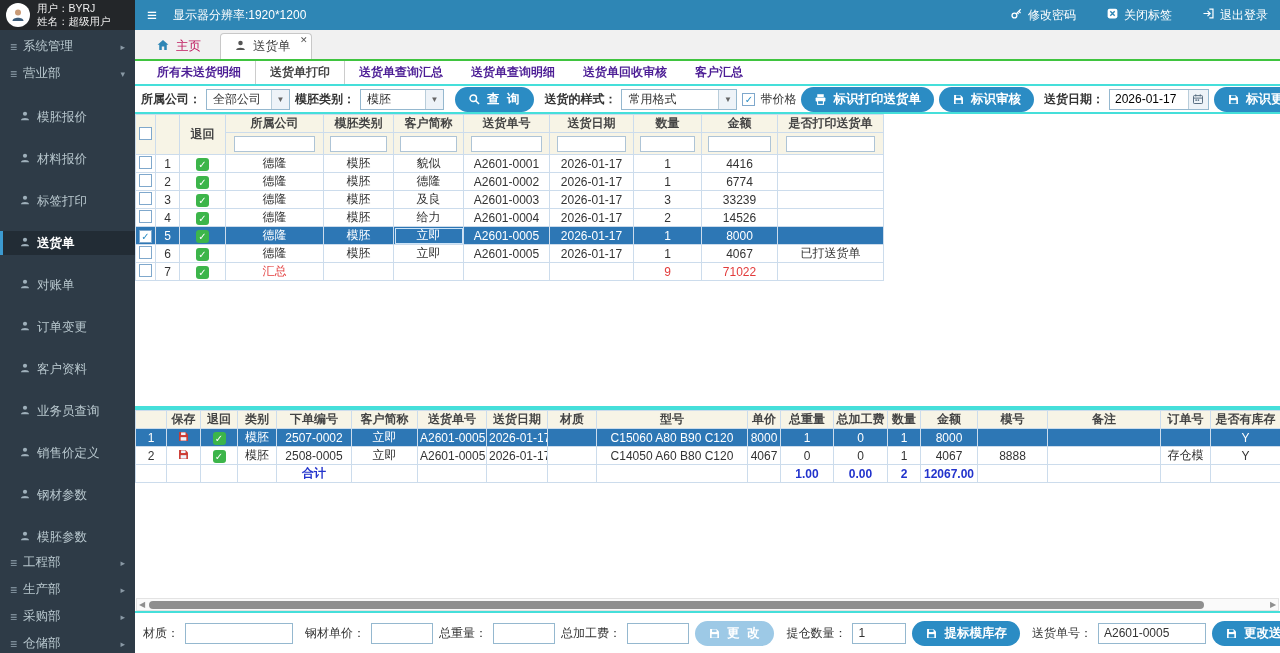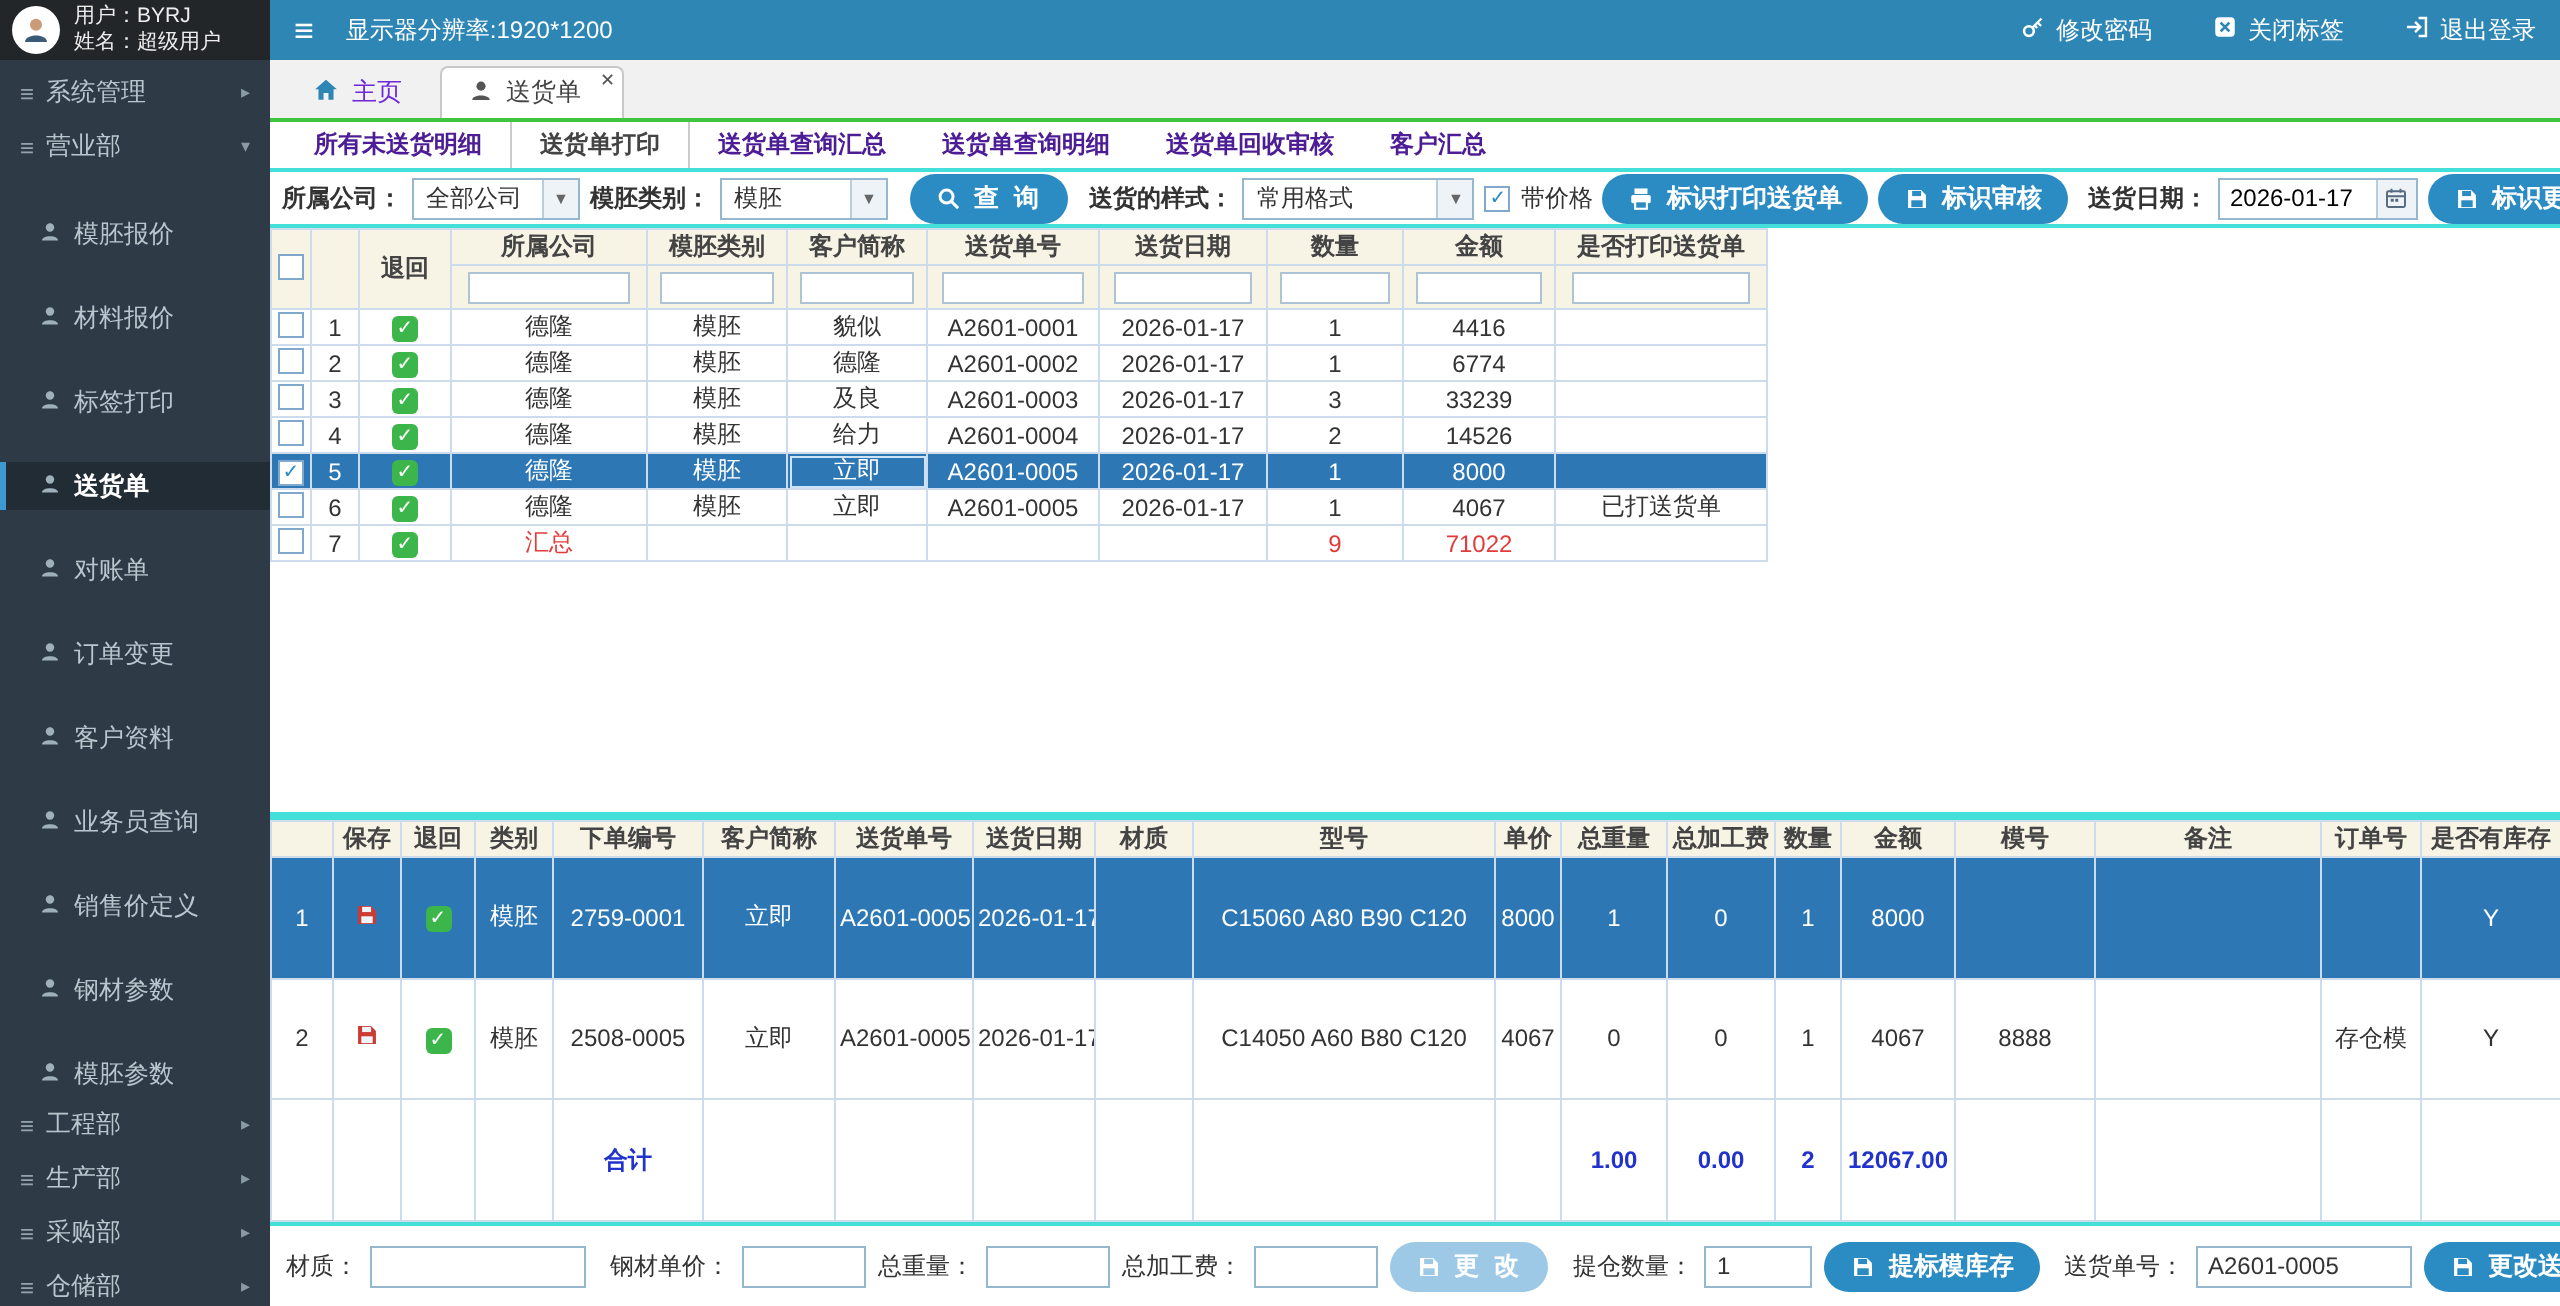--- a/index.html
+++ b/index.html
@@ -30,21 +30,21 @@
   .side-item .lbl { flex:1; }
   .side-caret { color:#8a99a5; font-size:9px; }
   .side-subitem { height:24px; display:flex; align-items:center; gap:6px; padding-left:16px; cursor:pointer; font-size:12.5px; border-left:3px solid transparent;margin-top:18px; }
   .side-subitem svg { flex:0 0 12px; }
   .side-subitem.active { background:#222c35; color:#fff; border-left:3px solid #3c9ad0; font-weight:bold; }
 
   .content { flex:1; display:flex; flex-direction:column; background:#fff; min-width:0; }
 
   
   .tabstrip { height:31px; flex:0 0 31px; background:#f1f1f1; display:flex; align-items:flex-end; padding-left:8px; gap:6px; border-bottom:2px solid #3fc43f; }
-  .tab { height:26px; display:flex; align-items:center; gap:6px; padding:0 13px; font-size:12.5px; color:#6d28d9; cursor:pointer; position:relative; }
+  .tab { height:26px; display:flex; align-items:center; gap:6px; padding:0 13px; font-size:12.5px; color:#be185d; cursor:pointer; position:relative; }
   .tab.active { background:#fff; border:1px solid #c8c8c8; border-bottom:none; border-radius:4px 4px 0 0; color:#444; padding-right:20px; }
   .tab-close { position:absolute; top:1px; right:3px; font-size:9px; color:#555; font-weight:bold; cursor:pointer; }
 
   
   .subtabs { height:25px; flex:0 0 25px; display:flex; align-items:stretch; padding-left:8px; border-bottom:2px solid #45dfda; }
   .subtab { display:flex; align-items:center; padding:0 14px; color:#4c1d95; cursor:pointer; font-weight:bold; font-size:12px; }
   .subtab.active { color:#444; border-left:1px solid #ccc; border-right:1px solid #ccc; background:#fff; }
 
   
   .filterbar { height:26px; flex:0 0 26px; display:flex; align-items:center; padding:0 6px; gap:5px; white-space:nowrap; }
@@ -56,21 +56,21 @@
   .btn { border:none; border-radius:13px; background:#2b8cc4; color:#fff; height:25px; display:inline-flex; align-items:center; gap:6px; padding:0 13px; font-size:12.5px; font-weight:bold; cursor:pointer; font-family:inherit; white-space:nowrap; }
   .btn.pale { background:#9dc9e6; }
   .btn svg { flex:0 0 auto; }
   .cb { width:13px; height:13px; border:1px solid #7fa8cc; background:#fff; display:inline-flex; align-items:center; justify-content:center; font-size:10px; color:#2b8cc4; font-weight:bold; cursor:pointer; flex:0 0 13px; }
   .datebox { display:flex; border:1px solid #95b8cf; height:21px; background:#fff; }
   .datebox input { border:none; width:78px; padding:0 5px; font-size:12px; font-family:inherit; }
   .datebox .calbtn { width:20px; background:#eef3f8; border-left:1px solid #b9cdda; display:flex; align-items:center; justify-content:center; cursor:pointer; }
 
   
   .gridtop { flex:0 0 296px; border-top:2px solid #45dfda; border-bottom:2px solid #45dfda; overflow:hidden; background:#fff; }
-  .gridbottom { flex:1; border-top:2px solid #45dfda; display:flex; flex-direction:row; overflow:hidden; min-height:0; }
+  .gridbottom { flex:1; border-top:2px solid #45dfda; display:flex; flex-direction:column; overflow:hidden; min-height:0; }
   table.grid { border-collapse:collapse; table-layout:fixed; font-size:12px; }
   table.grid th, table.grid td { border:1px solid #ccdcec; height:17px; padding:0 2px; overflow:hidden; white-space:nowrap; text-align:center; font-weight:normal; }
   table.grid thead th { background:#f7f4e6; font-weight:bold; color:#444; }
   table.grid .hfilter { height:22px; }
   table.grid .hfilter input { width:88%; height:16px; border:1px solid #aec4d6; font-size:11px; font-family:inherit; }
   .red { color:#e23b3b; }
   .bluehead { color:#2244cc; }
   .checkicon { width:13px; height:13px; background:#3cb54a; border-radius:3px; color:#fff; font-size:10px; line-height:13px; display:inline-block; text-align:center; font-weight:bold; }
   tr.sel td { background:#2d77b5; color:#fff; }
   td.cell-focus { outline:1px solid #cde4f8; outline-offset:-2px; }
@@ -533,21 +533,21 @@
             <tbody>
               <tr class="sel">
                 <td>1</td>
                 <td><span><svg width="13" height="13" viewBox="0 0 16 16">
                       <path d="M2.5 2.5 h8 l3 3 v8 h-11 z" fill="#cc3b33"></path>
                       <rect x="5" y="3" width="5.5" height="3.2" fill="#eef4fb"></rect>
                       <rect x="4.5" y="8.8" width="7" height="4.2" fill="#eef4fb"></rect>
                     </svg></span></td>
                 <td><span class="checkicon">✓</span></td>
                 <td>模胚</td>
-                <td>2759-0001</td>
+                <td>2507-0002</td>
                 <td>立即</td>
                 <td>A2601-0005</td>
                 <td>2026-01-17</td>
                 <td></td>
                 <td class="left">C15060 A80 B90 C120</td>
                 <td>8000</td>
                 <td>1</td>
                 <td>0</td>
                 <td>1</td>
                 <td>8000</td>

